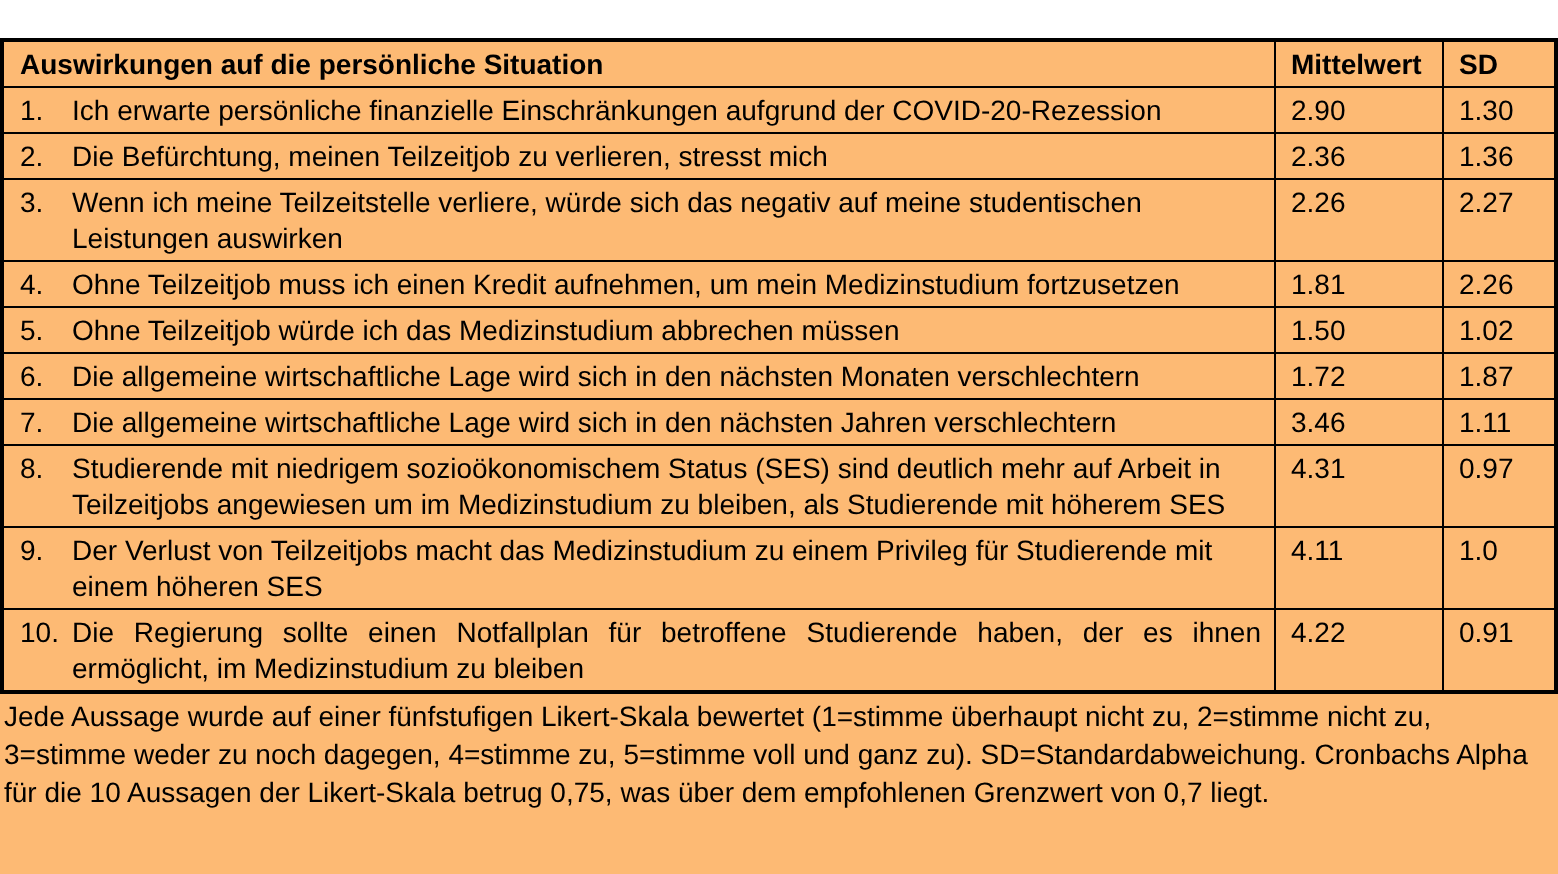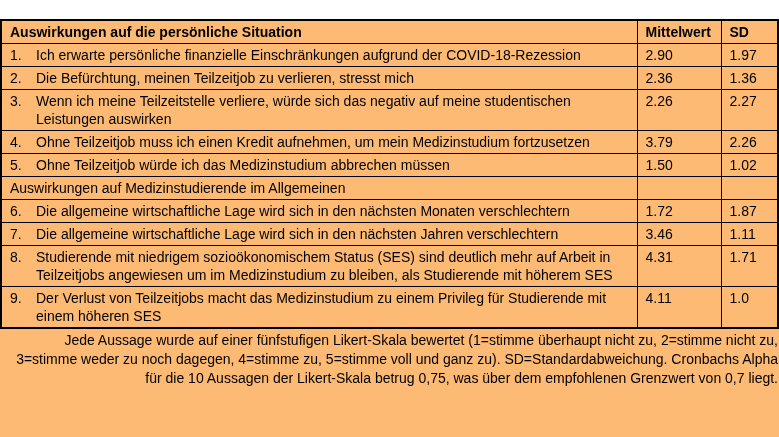--- a/index.html
+++ b/index.html
@@ -43,21 +43,20 @@
   .stmt .num {
     flex: 0 0 26px;
     white-space: nowrap;
   }
   .stmt .txt { flex: 1 1 auto; }
   .stmt .txt.justify { text-align: justify; }
   .footnote {
     font-size: 14px;
     line-height: 19px;
     padding: 2px 1px 0 2px;
-    text-align: right;
   }
 </style>
 </head>
 <body>
 
 <div class="page">
   <table class="likert">
     <colgroup>
       <col class="c-statement">
       <col class="c-mean">
@@ -67,25 +66,25 @@
         <tr>
       <th>Auswirkungen auf die persönliche Situation</th>
       <th>Mittelwert</th>
       <th>SD</th>
     </tr>
 
     <tr>
       <td>
         <div class="stmt">
           <span class="num">1.</span>
-          <span class="txt">Ich erwarte persönliche finanzielle Einschränkungen aufgrund der COVID-18-Rezession</span>
+          <span class="txt">Ich erwarte persönliche finanzielle Einschränkungen aufgrund der COVID-20-Rezession</span>
         </div>
       </td>
       <td>2.90</td>
-      <td>1.97</td>
+      <td>1.30</td>
     </tr>
 
     <tr>
       <td>
         <div class="stmt">
           <span class="num">2.</span>
           <span class="txt">Die Befürchtung, meinen Teilzeitjob zu verlieren, stresst mich</span>
         </div>
       </td>
       <td>2.36</td>
@@ -103,40 +102,35 @@
       <td>2.27</td>
     </tr>
 
     <tr>
       <td>
         <div class="stmt">
           <span class="num">4.</span>
           <span class="txt">Ohne Teilzeitjob muss ich einen Kredit aufnehmen, um mein Medizinstudium fortzusetzen</span>
         </div>
       </td>
-      <td>3.79</td>
+      <td>1.81</td>
       <td>2.26</td>
     </tr>
 
     <tr>
       <td>
         <div class="stmt">
           <span class="num">5.</span>
           <span class="txt">Ohne Teilzeitjob würde ich das Medizinstudium abbrechen müssen</span>
         </div>
       </td>
       <td>1.50</td>
       <td>1.02</td>
     </tr>
 
-    <tr>
-      <td class="section-title">Auswirkungen auf Medizinstudierende im Allgemeinen</td>
-      <td></td>
-      <td></td>
-    </tr>
 
     <tr>
       <td>
         <div class="stmt">
           <span class="num">6.</span>
           <span class="txt">Die allgemeine wirtschaftliche Lage wird sich in den nächsten Monaten verschlechtern</span>
         </div>
       </td>
       <td>1.72</td>
       <td>1.87</td>
@@ -154,31 +148,41 @@
     </tr>
 
     <tr>
       <td>
         <div class="stmt">
           <span class="num">8.</span>
           <span class="txt">Studierende mit niedrigem sozioökonomischem Status (SES) sind deutlich mehr auf Arbeit in Teilzeitjobs angewiesen um im Medizinstudium zu bleiben, als Studierende mit höherem SES</span>
         </div>
       </td>
       <td>4.31</td>
-      <td>1.71</td>
+      <td>0.97</td>
     </tr>
 
     <tr>
       <td>
         <div class="stmt">
           <span class="num">9.</span>
           <span class="txt">Der Verlust von Teilzeitjobs macht das Medizinstudium zu einem Privileg für Studierende mit einem höheren SES</span>
         </div>
       </td>
       <td>4.11</td>
       <td>1.0</td>
     </tr>
 
+    <tr>
+      <td>
+        <div class="stmt">
+          <span class="num">10.</span>
+          <span class="txt justify">Die Regierung sollte einen Notfallplan für betroffene Studierende haben, der es ihnen ermöglicht, im Medizinstudium zu bleiben</span>
+        </div>
+      </td>
+      <td>4.22</td>
+      <td>0.91</td>
+    </tr>
   </tbody>
     </table>
 
   <div class="footnote">Jede Aussage wurde auf einer fünfstufigen Likert-Skala bewertet (1=stimme überhaupt nicht zu, 2=stimme nicht zu, 3=stimme weder zu noch dagegen, 4=stimme zu, 5=stimme voll und ganz zu). SD=Standardabweichung. Cronbachs Alpha für die 10 Aussagen der Likert-Skala betrug 0,75, was über dem empfohlenen Grenzwert von 0,7 liegt.</div>
 </div>
 
 </body></html>

